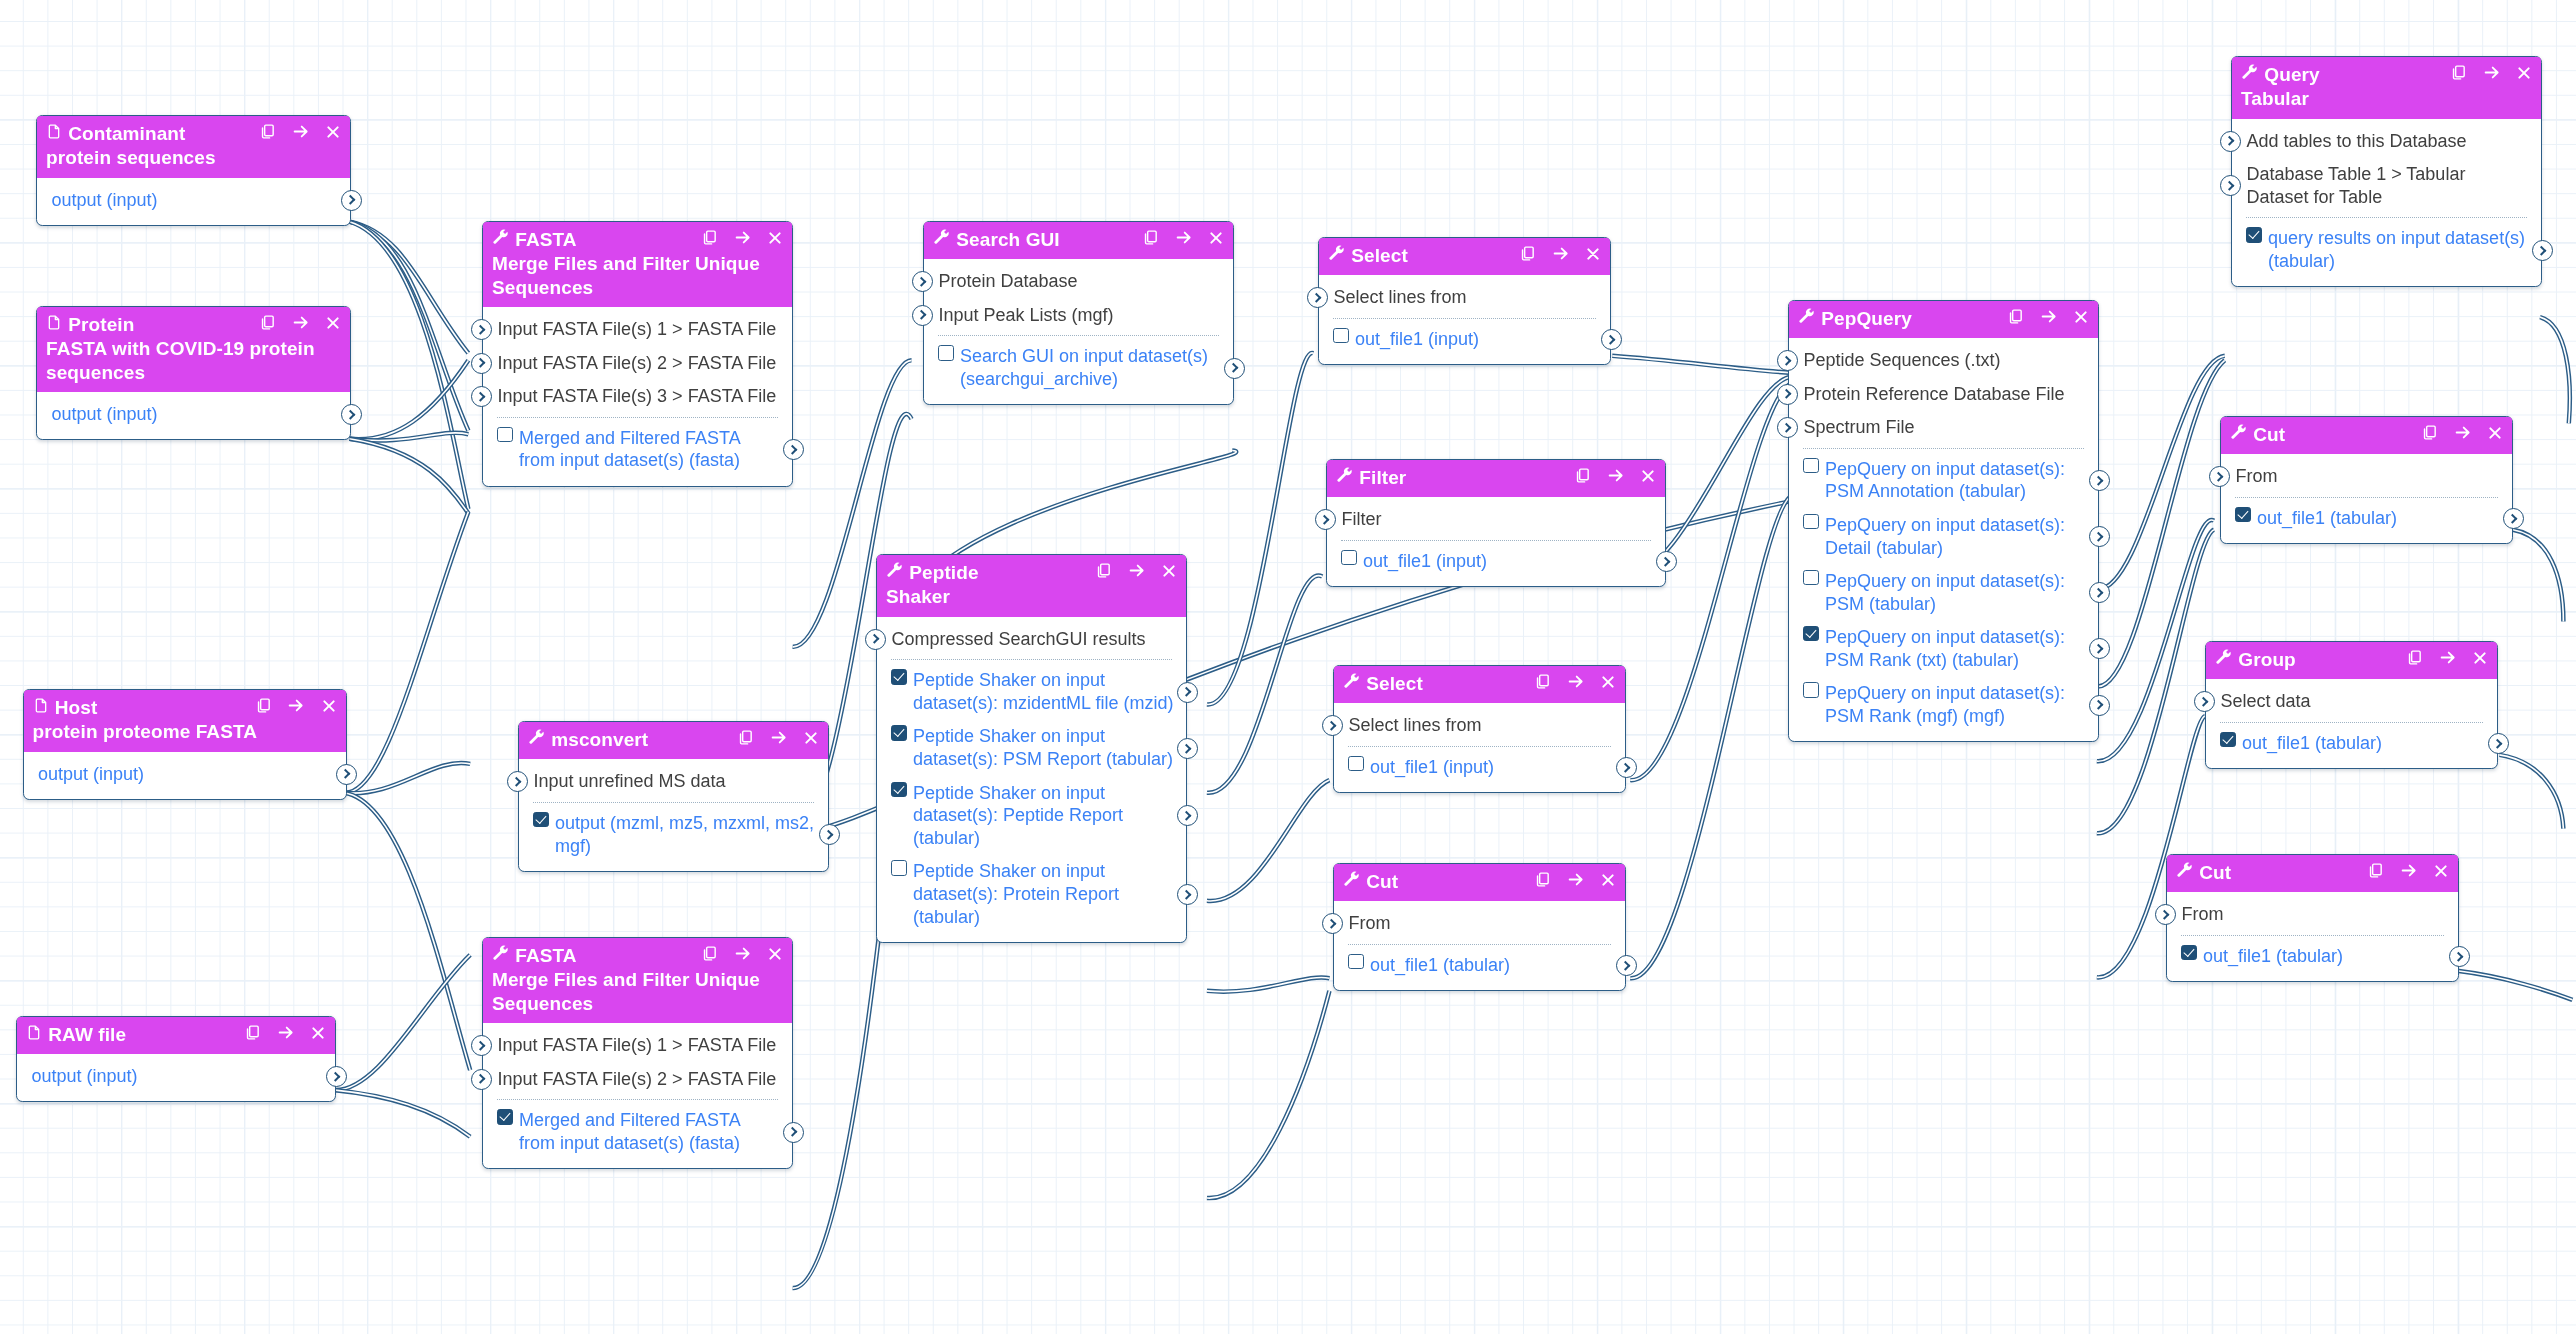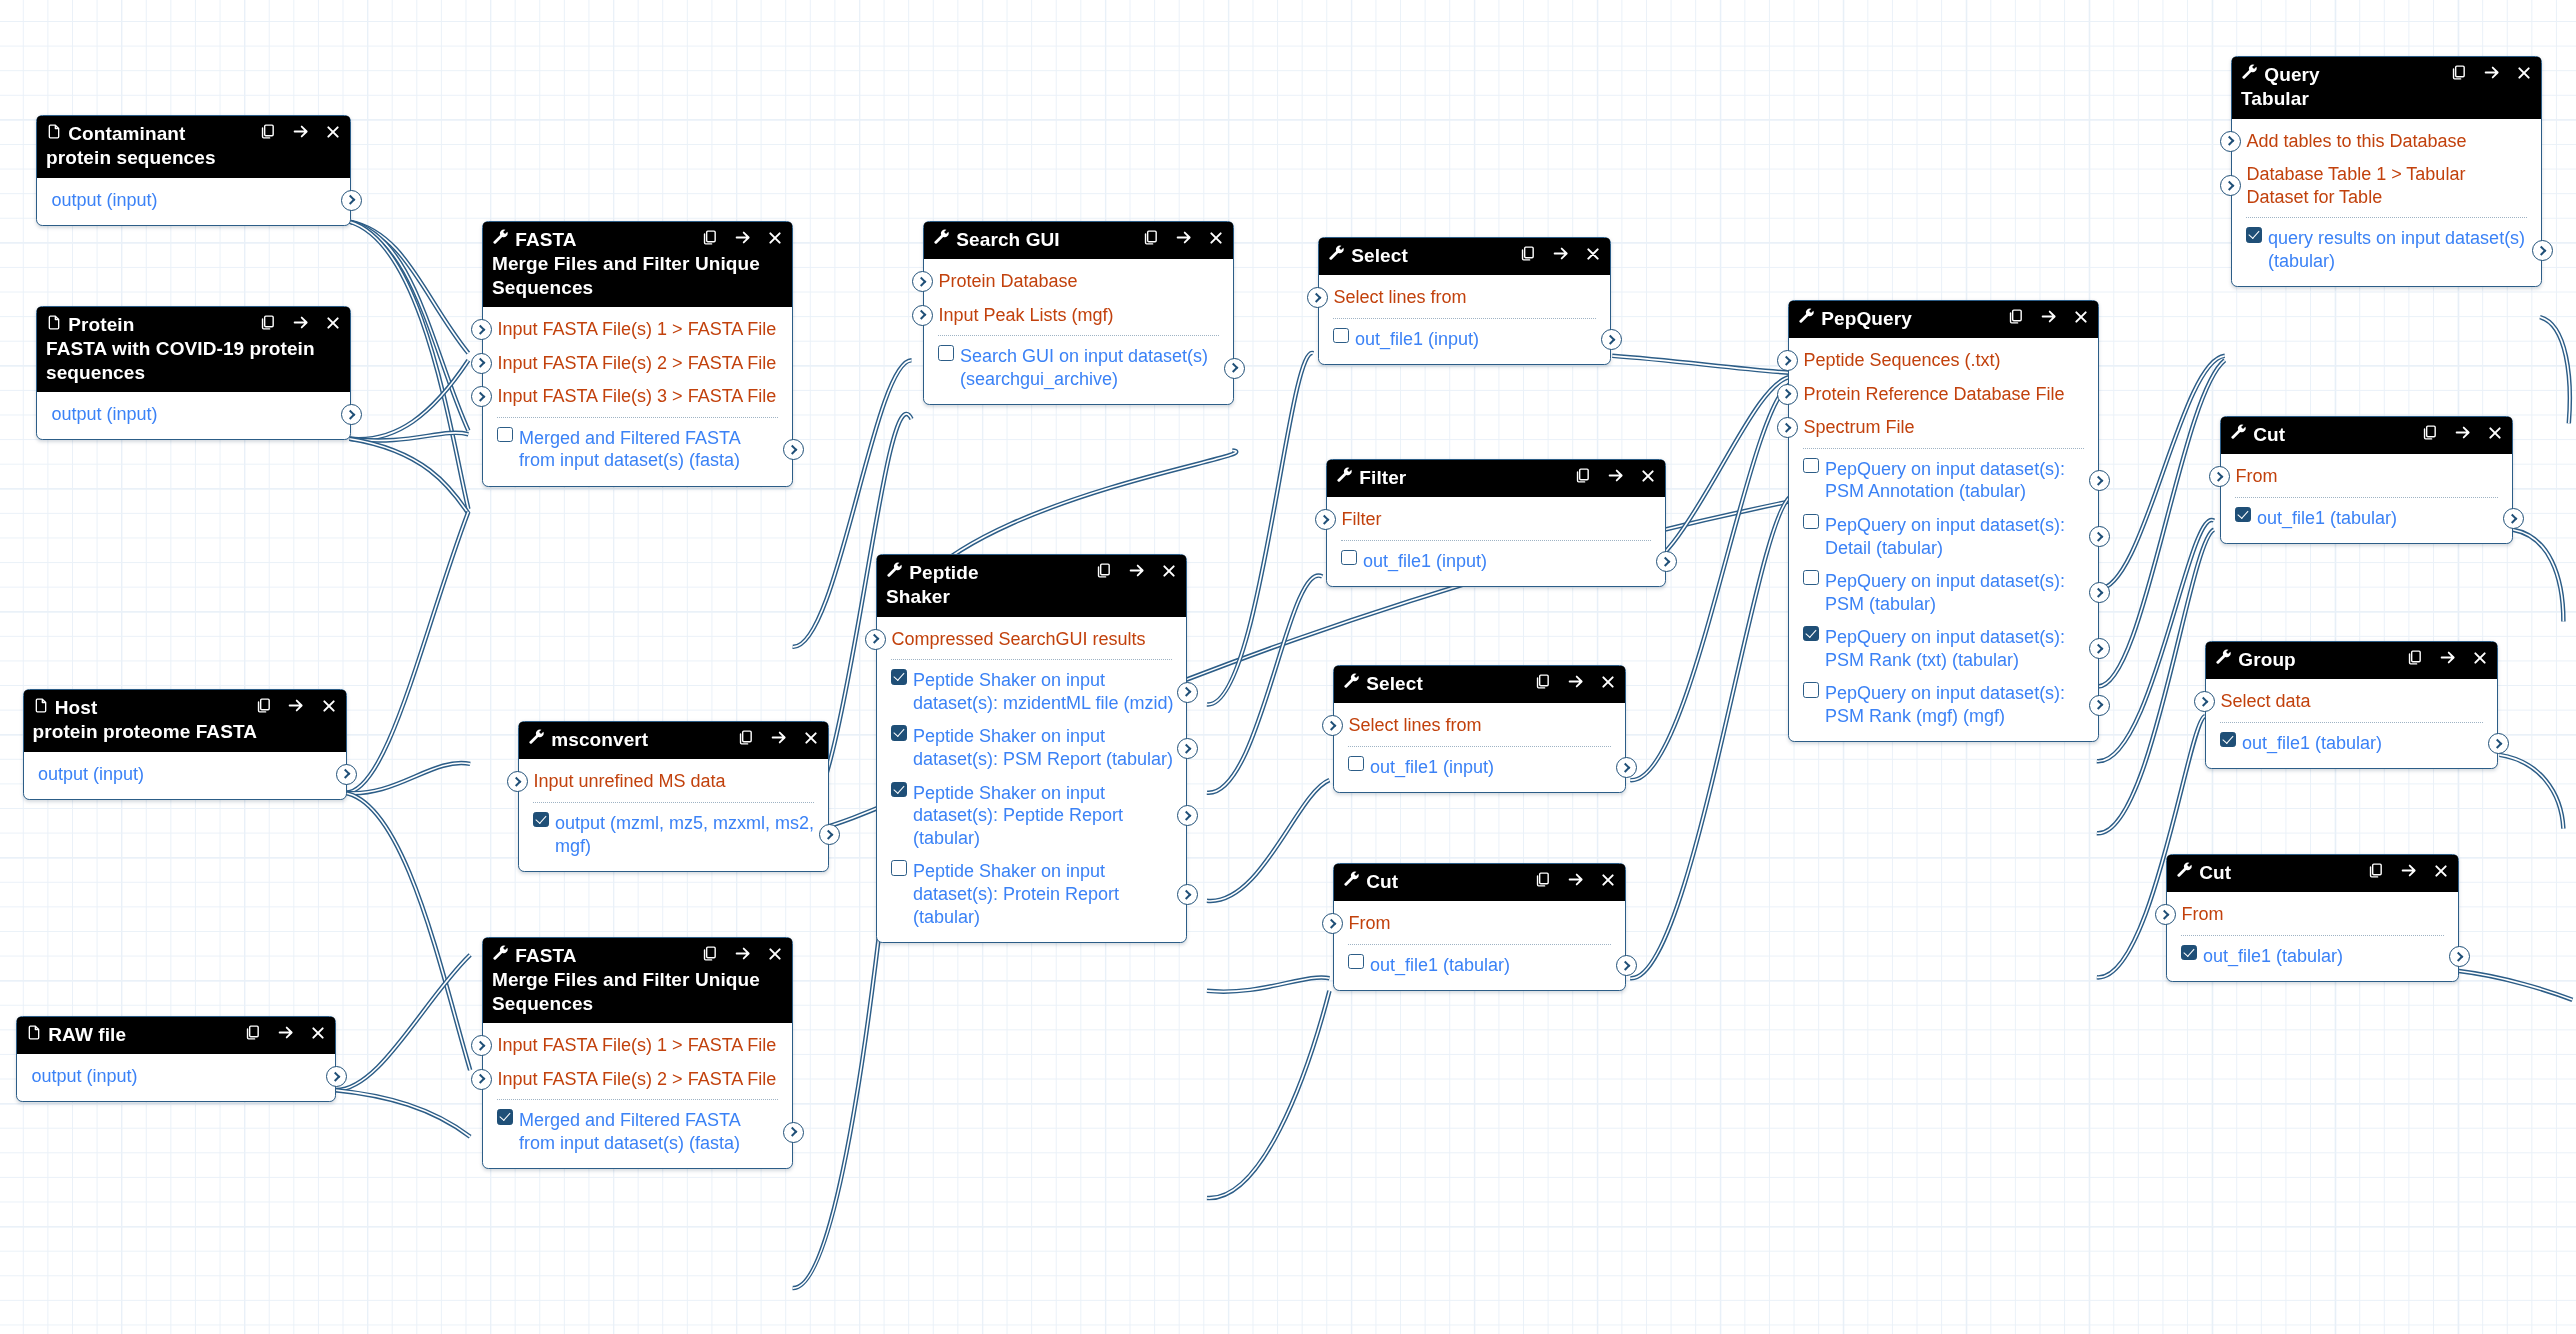--- a/index.html
+++ b/index.html
@@ -23,37 +23,37 @@
 
   .node{
     position:absolute;z-index:3;
     background:#ffffff;
     border:1.8px solid #2c5d87;
     border-radius:6.3px;
     box-shadow:0 1.8px 3.6px rgba(20,50,80,.18);
     box-sizing:border-box;
   }
   .node-head{
-    background:#000000;color:#ffffff;
+    background:#d946ef;color:#ffffff;
     font-weight:bold;font-size:19px;line-height:1.22;
     padding:6.3px 9px 8px 9px;
     border-radius:3.6px 3.6px 0 0;
     position:relative;
     letter-spacing:0.1px;
   }
   .head-row{display:flex;align-items:flex-start;}
   .head-icon{flex:0 0 auto;margin-right:6.3px;display:inline-block;}
   .head-title{flex:1 1 auto;white-space:nowrap;}
   .head-actions{flex:0 0 auto;display:flex;align-items:center;gap:15.3px;margin-left:9px;padding-top:0.9px;}
   .head-actions span{cursor:pointer;line-height:1;display:block;}
   .head-sub{font-weight:bold;font-size:19px;line-height:1.24;margin-top:0.9px;}
 
   .node-body{padding:5.4px 0 8px 0;position:relative;}
   .row{
-    font-size:18px;color:#c2410c;line-height:1.26;
+    font-size:18px;color:#404040;line-height:1.26;
     padding:5.4px 12.6px 5.4px 14.4px;position:relative;
     box-sizing:border-box;
   }
   .row.out{color:#3b82f6;}
   .sep{height:0;border-top:1.8px dotted #9fb3c4;margin:3.6px 14.4px 3.6px 14.4px;}
   .cb{
     display:inline-block;width:15.3px;height:15.3px;
     border:1.8px solid #2c5d87;border-radius:2.7px;
     vertical-align:-2.7px;margin-right:6.3px;box-sizing:border-box;
     background:#ffffff;position:relative;flex:0 0 auto;

